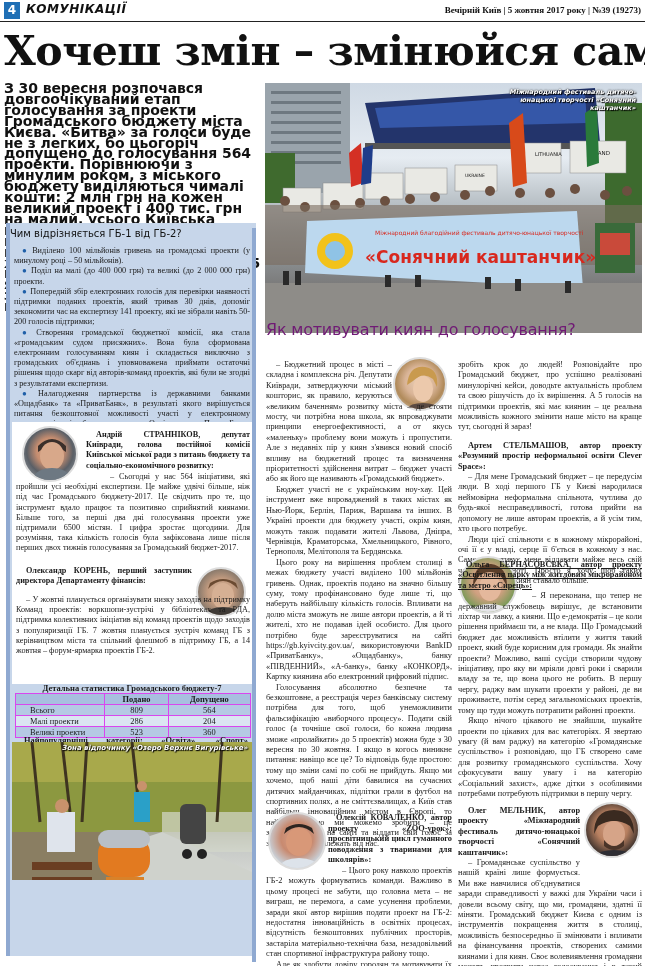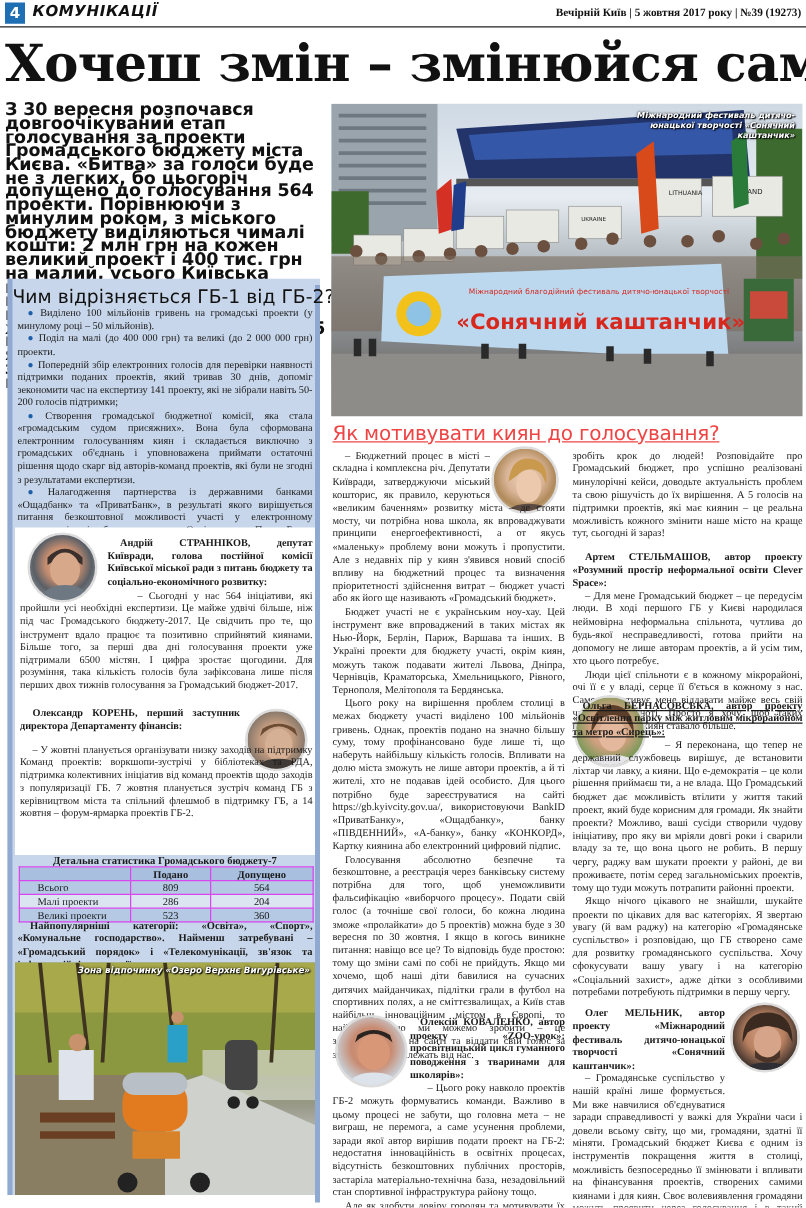--- a/index.html
+++ b/index.html
@@ -10,47 +10,47 @@
   .page-num { position: absolute; left: 4px; top: 2px; width: 16px; height: 17px; background: #1f6fb5; color: #fff; font-family: "DejaVu Sans", sans-serif; font-weight: bold; font-size: 12px; text-align: center; line-height: 17px; }
   .section { position: absolute; left: 26px; top: 2px; font-family: "DejaVu Sans", sans-serif; font-style: italic; font-weight: bold; font-size: 12px; letter-spacing: 0.5px; color: #111; }
   .masthead { position: absolute; right: 4px; top: 5px; font-family: "Liberation Serif", serif; font-weight: bold; font-size: 9px; color: #111; }
 
   .headline { position: absolute; left: 4px; top: 27px; width: 640px; font-family: "DejaVu Serif", serif; font-weight: bold; font-size: 41px; line-height: 48px; letter-spacing: -0.5px; color: #111; white-space: nowrap; }
 
   .lead { position: absolute; left: 4px; top: 83px; width: 257px; font-family: "DejaVu Sans", sans-serif; font-weight: bold; font-size: 14px; line-height: 10.9px; color: #111; letter-spacing: -0.1px; }
 
   .sidebar { position: absolute; left: 6px; top: 223px; width: 250px; height: 733px; background: #c7d6ea; border-left: 4px solid #8fa9d1; }
   .sidebar-shadow { position: absolute; left: 252px; top: 228px; width: 4px; height: 734px; background: #8fa9d1; }
-  .sb-title { position: absolute; left: 10px; top: 228px; font-family: "DejaVu Sans", sans-serif; font-size: 15px; color: #111; white-space: nowrap; }
+  .sb-title { position: absolute; left: 10px; top: 228px; font-family: "DejaVu Sans", sans-serif; font-size: 10px; color: #111; white-space: nowrap; }
   .sb-list { position: absolute; left: 14px; top: 246px; width: 236px; font-family: "Liberation Serif", serif; font-size: 8.2px; line-height: 10.2px; text-align: justify; }
   .sb-list p { text-indent: 8px; }
   .bullet { color: #1f5fa8; font-size: 8px; margin-right: 3px; }
 
   .quotes-box { position: absolute; left: 12px; top: 422px; width: 240px; height: 262px; background: #fff; }
   .q-text { font-family: "Liberation Serif", serif; font-size: 8.2px; line-height: 10.2px; text-align: justify; }
   .q-name { font-weight: bold; }
   .avatar { position: absolute; border-radius: 50%; border: 2px solid #ddd; overflow: hidden; }
 
   .stats-title { position: absolute; left: 12px; top: 683px; width: 240px; text-align: center; font-family: "Liberation Serif", serif; font-weight: bold; font-size: 8.5px; }
   table.stats { position: absolute; left: 15px; top: 693px; width: 236px; border-collapse: collapse; font-family: "Liberation Serif", serif; font-size: 8.4px; }
   table.stats td, table.stats th { border: 1px solid #d946ef; height: 11px; padding: 0 4px; }
   table.stats th { background: #a8bfdf; font-weight: bold; text-align: center; }
   table.stats tr:nth-child(odd) td { background: #dbe5f2; }
   table.stats tr:nth-child(even) td { background: #b5c9e4; }
   table.stats td.num { text-align: center; }
   table.stats td.lbl { padding-left: 14px; }
   .categories { position: absolute; left: 14px; top: 736px; width: 236px; font-family: "Liberation Serif", serif; font-weight: bold; font-size: 8.4px; line-height: 10.4px; text-align: justify; text-indent: 10px; }
 
-  .park-photo { position: absolute; left: 12px; top: 770px; width: 240px; height: 186px; overflow: hidden; background: linear-gradient(180deg, #8a9a4a 0%, #b1b050 20%, #7e8b3a 40%, #9a9a8a 62%, #c9ccc9 80%, #d8dad6 100%); }
+  .park-photo { position: absolute; left: 12px; top: 742px; width: 240px; height: 138px; overflow: hidden; background: linear-gradient(180deg, #8a9a4a 0%, #b1b050 20%, #7e8b3a 40%, #9a9a8a 62%, #c9ccc9 80%, #d8dad6 100%); }
   .park-caption { position: absolute; right: 4px; top: 2px; font-family: "DejaVu Sans", sans-serif; font-style: italic; font-weight: bold; font-size: 7px; color: #fff; text-shadow: 0 0 2px #000, 1px 1px 1px #000; }
 
   .fest-photo { position: absolute; left: 265px; top: 83px; width: 377px; height: 250px; overflow: hidden; background: linear-gradient(180deg, #cfd9e4 0%, #e6ecf2 30%, #9aa3a8 60%, #7c7c7c 80%, #9a9894 100%); }
   .fest-caption { position: absolute; right: 6px; top: 5px; width: 160px; text-align: right; font-family: "DejaVu Sans", sans-serif; font-style: italic; font-weight: bold; font-size: 6.5px; line-height: 8px; color: #fff; text-shadow: 0 0 2px #000, 1px 1px 1px #000; }
 
-  .art2-title { position: absolute; left: 266px; top: 337px; font-family: "DejaVu Sans", sans-serif; font-size: 16px; color: #ef4444; white-space: nowrap; letter-spacing: -0.2px; text-decoration: underline; }
+  .art2-title { position: absolute; left: 266px; top: 320px; font-family: "DejaVu Sans", sans-serif; font-size: 16px; color: #701a75; white-space: nowrap; letter-spacing: -0.2px; }
 
   .col { position: absolute; font-family: "Liberation Serif", serif; font-size: 8.3px; line-height: 10.4px; text-align: justify; color: #1a1a1a; }
   .col p { text-indent: 10px; }
   .col p.noind { text-indent: 0; }
   .col .lead-name { font-weight: bold; text-indent: 10px; }
   .gap { height: 8px; }
   a.link { color: #1a1a1a; }
 </style>
 </head>
 <body>

